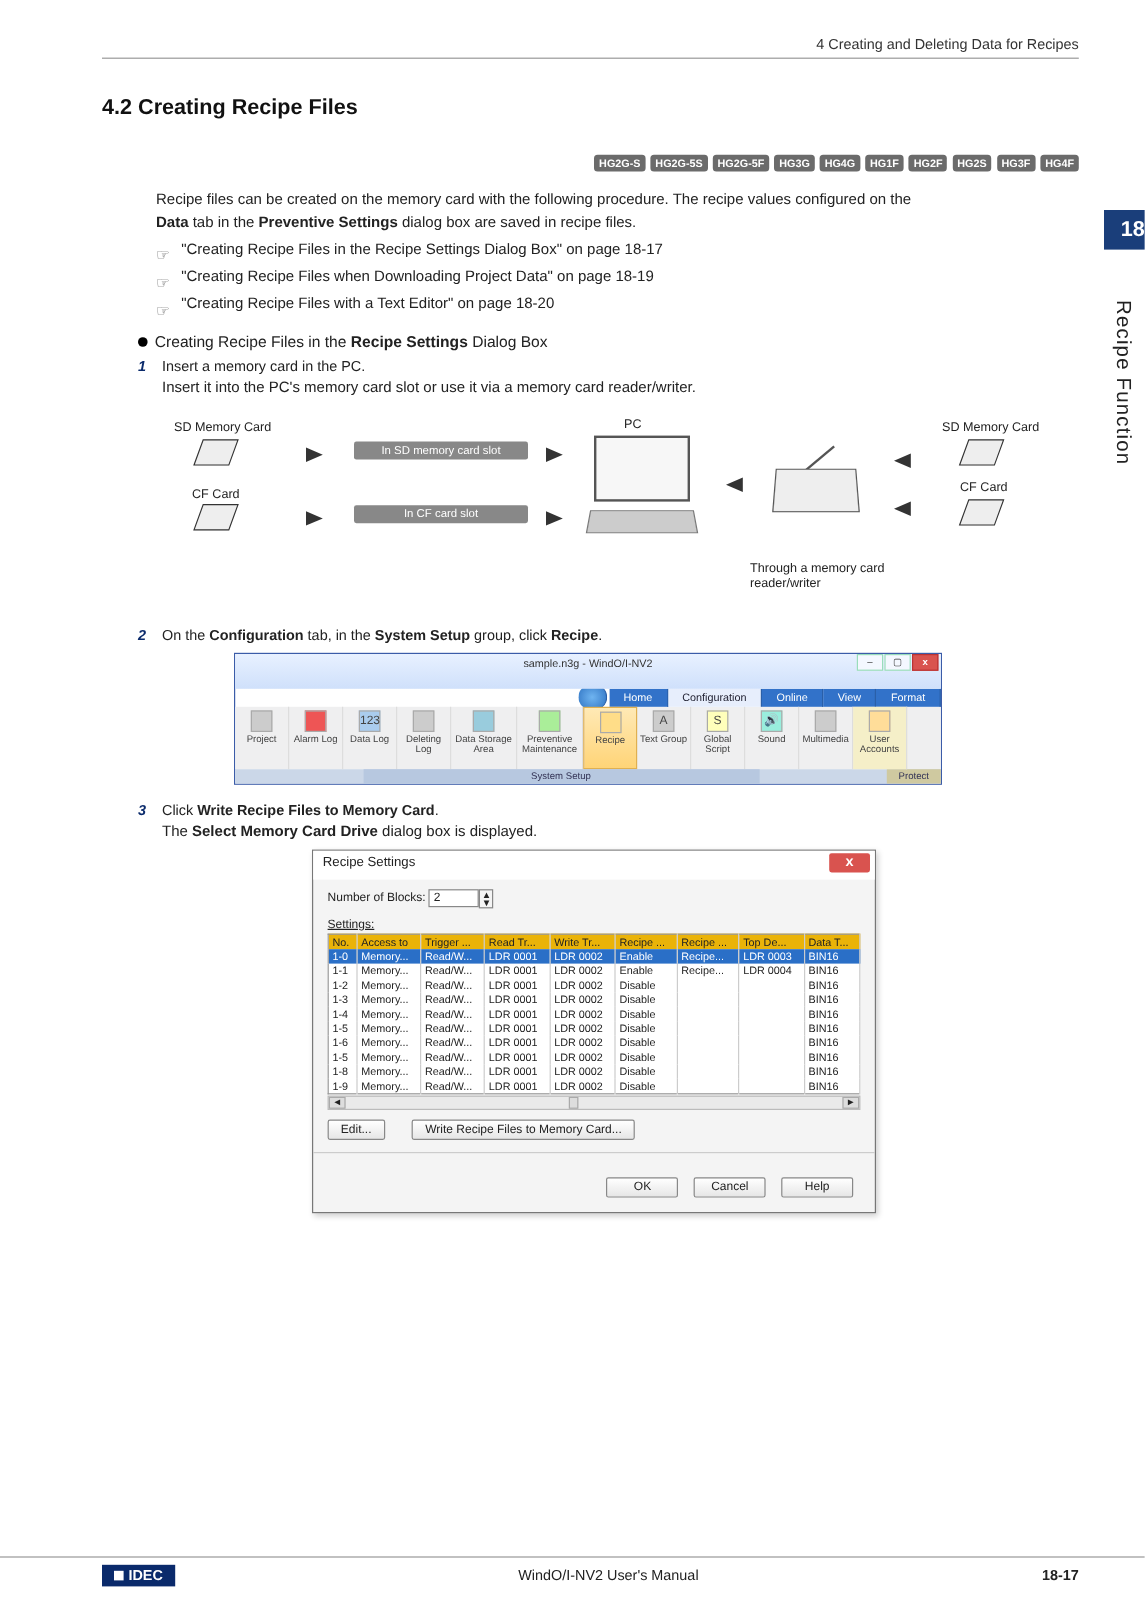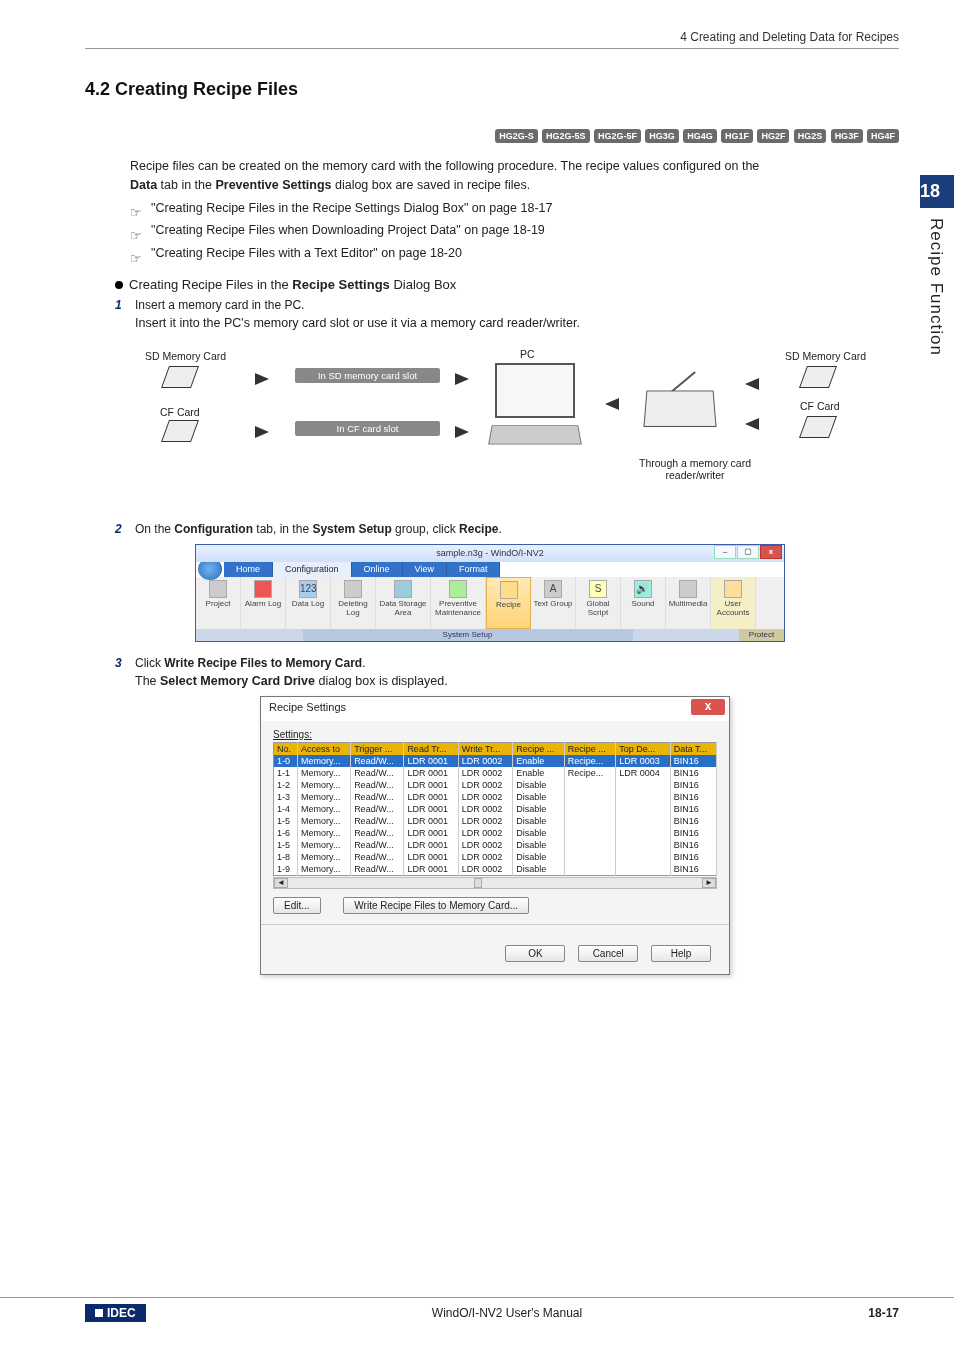--- a/index.html
+++ b/index.html
@@ -89,21 +89,21 @@
   }
   .step-text { flex: 1; }
   .indent-text { margin-left: 50px; font-size: 12.5px; margin-bottom: 8px;}
   
   .diagram {
     margin: 8px 0 14px 60px;
     height: 170px;
     position: relative;
     font-size: 10.5px;
   }
-  .d-label { position: absolute; text-align: center; }
+  .d-label { position: absolute; }
   .card-shape {
     width: 30px; height: 22px;
     border: 1px solid #333;
     transform: skewX(-20deg);
     background: #eee;
     display: inline-block;
   }
   .arrow-r {
     position: absolute;
     width: 0; height: 0;
@@ -157,38 +157,39 @@
     width: 2px; height: 40px;
     background: #555;
   }
   
   .ribbon-img {
     margin: 8px 0 14px 110px;
     width: 590px;
     border: 1px solid #3b5ca8;
   }
   .ribbon-title {
-    height: 17px;
+    height: 29px;
     background: linear-gradient(#e8f1ff,#cfe0fb);
     position: relative;
     font-size: 9px;
     line-height: 17px;
     text-align: center;
     color: #333;
   }
   .ribbon-wbtns {
     position: absolute; right: 2px; top: 0;
     display: flex; gap: 1px;
   }
   .wbtn { width: 22px; height: 14px; border: 1px solid #9db; font-size: 8px; line-height: 12px; text-align: center; background: #f4f8ff; }
   .wbtn.close { background: #d9534f; color: #fff; border-color: #b33; font-weight: bold; }
   .ribbon-tabs {
     height: 15px;
     display: flex;
     font-size: 9px;
+    justify-content: flex-end;
   }
   .ribbon-tab {
     padding: 0 12px;
     line-height: 15px;
     background: #3272c9;
     color: #fff;
     border-right: 1px solid #2a5fa8;
   }
   .ribbon-tab.orb {
     width: 24px;
@@ -319,21 +320,21 @@
     padding: 10px 6px 2px;
   }
   .dlg-footer .dlg-btn { width: 60px; text-align: center; margin-left: 10px;}
   hr.sep { border: none; border-top: 1px solid #ccc; margin: 10px -12px; }
   
   .side-tab {
     position: absolute;
     right: 0;
     top: 175px;
     width: 34px;
-    text-align: left;
+    text-align: right;
   }
   .side-tab-num {
     background: #1a3e7a;
     color: #fff;
     font-size: 18px;
     font-weight: bold;
     padding: 6px 0;
   }
   .side-tab-text {
     writing-mode: vertical-rl;
@@ -439,21 +440,21 @@
     <div class="reader-box" style="left:500px;top:50px"></div>
 
     <div class="arrow-l" style="left:600px;top:40px"></div>
     <div class="arrow-l" style="left:600px;top:80px"></div>
 
     <div class="d-label" style="left:640px;top:12px">SD Memory Card</div>
     <div style="position:absolute;left:658px;top:28px" class="card-shape"></div>
     <div class="d-label" style="left:655px;top:62px">CF Card</div>
     <div style="position:absolute;left:658px;top:78px" class="card-shape"></div>
 
-    <div class="d-label" style="left:480px;top:119px;width:140px">Through a memory card reader/writer</div>
+    <div class="d-label" style="left:480px;top:130px;width:140px">Through a memory card reader/writer</div>
   </div>
 
   <div class="step">
     <div class="step-num">2</div>
     <div class="step-text">
       <span>On the </span><b>Configuration</b><span> tab, in the </span><b>System Setup</b><span> group, click </span><b>Recipe</b><span>.</span>
     </div>
   </div>
 
   <div class="ribbon-img">
@@ -538,20 +539,24 @@
   <div class="indent-text">
     <span>The </span><b>Select Memory Card Drive</b><span> dialog box is displayed.</span>
   </div>
 
   <div class="dialog">
     <div class="dialog-title">
       <span>Recipe Settings</span>
       <div class="dlg-close">x</div>
     </div>
     <div class="dialog-body">
+      <div class="nb-row">
+        <span>Number of Blocks:</span>
+        <span class="spin">2</span><span style="display:inline-block;border:1px solid #888;width:12px;text-align:center;font-size:8px;line-height:7px;vertical-align:top">▲<br>▼</span>
+      </div>
       <span class="settings-lbl">Settings:</span>
       <table class="dlg-table">
         <thead>
             <tr id="dlg-hdr">
               <th>No.</th>
               <th>Access to</th>
               <th>Trigger ...</th>
               <th>Read Tr...</th>
               <th>Write Tr...</th>
               <th>Recipe ...</th>

